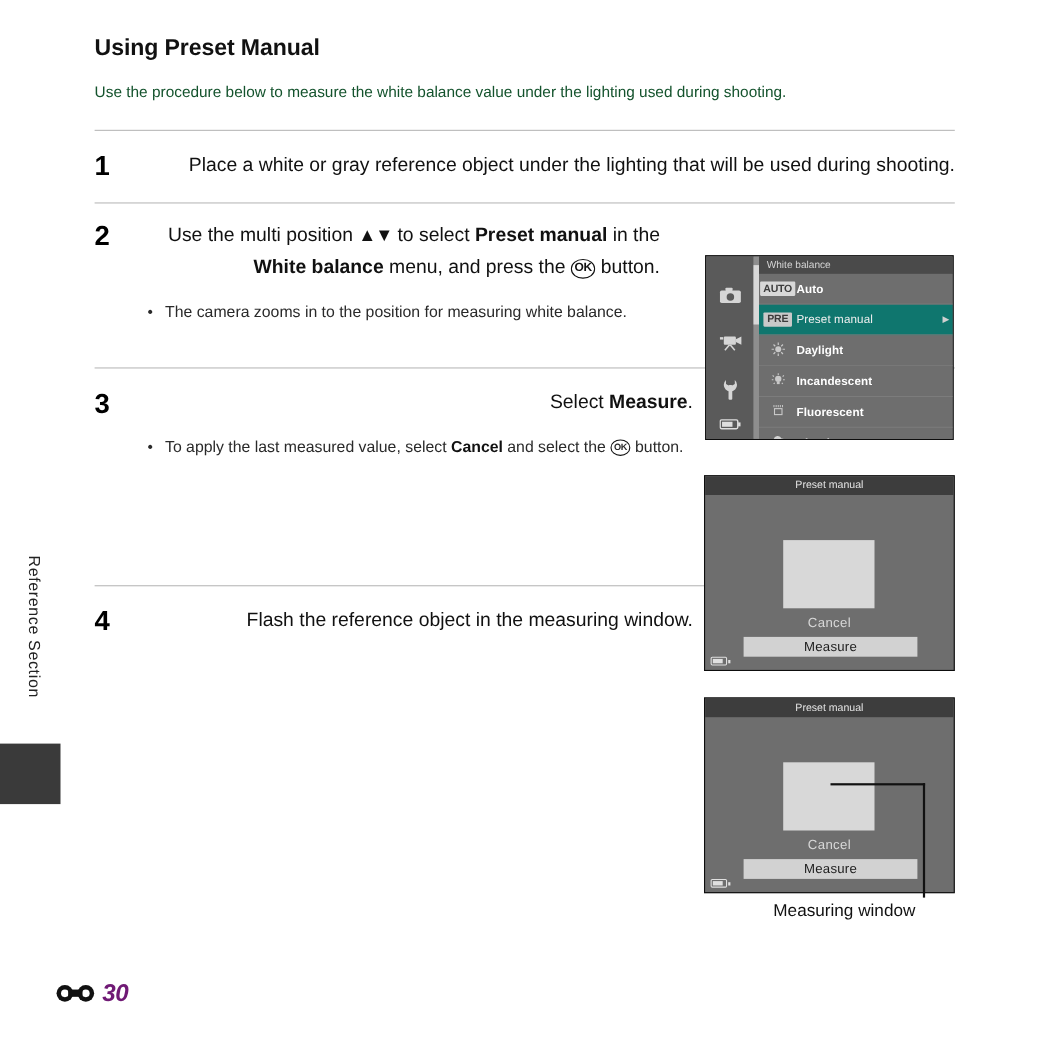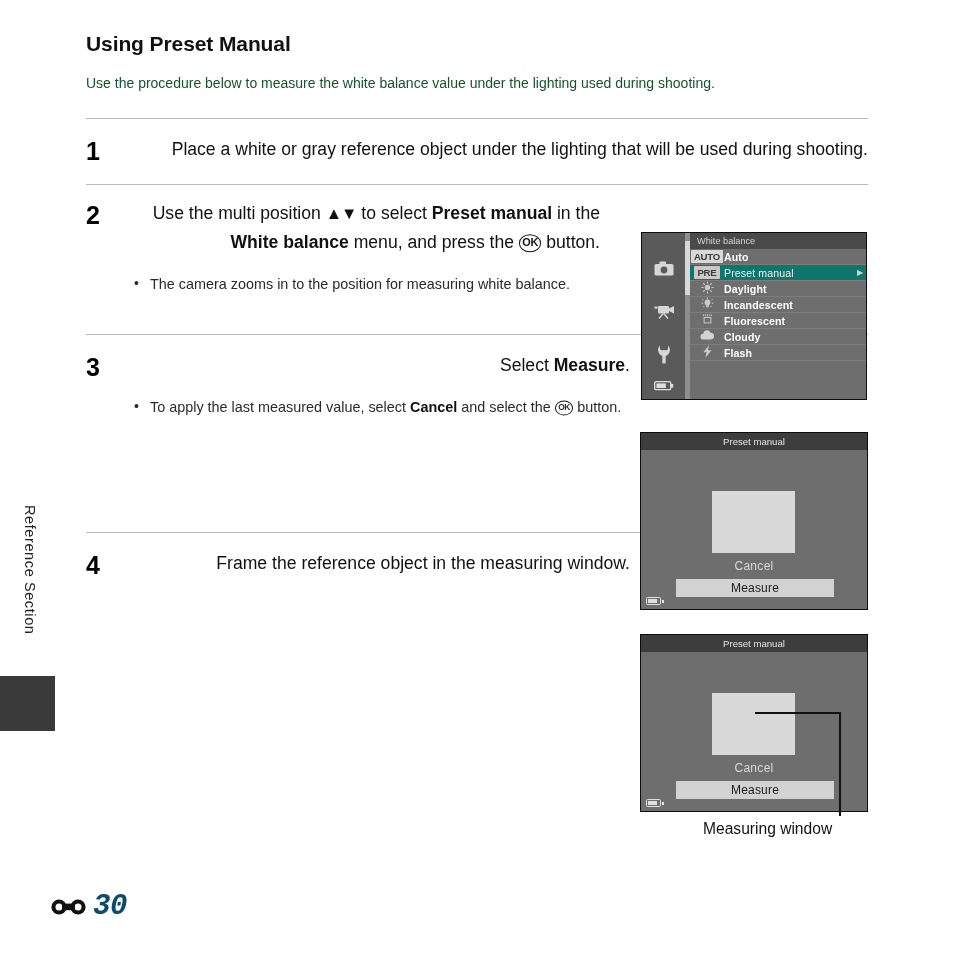--- a/index.html
+++ b/index.html
@@ -194,21 +194,21 @@
     line-height: 16px;
     padding-left: 7px;
   }
   #lcd-wb .wb-list {
     position: absolute;
     left: 48px; top: 16px;
     width: 178px;
   }
   #lcd-wb .wb-row {
     position: relative;
-    height: 16px;
+    height: 28px;
     display: flex;
     align-items: center;
     background: #6e6e6e;
     border-bottom: 1px solid #7c7c7c;
   }
   #lcd-wb .wb-row.sel {
     background: #0f766e;
   }
   #lcd-wb .wb-icon {
     width: 34px;
@@ -358,26 +358,25 @@
     display: flex;
     align-items: center;
     gap: 3px;
   }
   .folio-glyph {
     position: relative;
     width: 40px;
     height: 22px;
   }
   .folio-num {
-    font-size: 29px;
+    font-size: 22px;
     font-style: italic;
     font-weight: bold;
-    color: #0c4a6e;
+    color: #701a75;
     letter-spacing: -0.5px;
-    font-family: Liberation Mono, monospace;
   }
 </style>
 </head>
 <body>
 
 <div id="page">
 
   <div class="side-label">Reference Section</div>
   <div class="side-tab"></div>
 
@@ -426,21 +425,21 @@
       </div>
     </div>
 
     <div style="height:114px"></div>
     <hr class="rule">
 
     <div style="height:16px"></div>
     <div class="step">
       <div class="step-num">4</div>
       <div class="step-body" style="width:500px;flex:0 0 500px;">
-        <div class="step-text"><span>Frame the reference object in the measuring window.</span></div>
+        <div class="step-text"><span>Flash the reference object in the measuring window.</span></div>
       </div>
     </div>
 
   </div>
 
   <div class="lcd" id="lcd-wb">
     <div class="wb-sidebar">
       <div class="side-icon si-cam">
         <svg width="20" height="15" viewBox="0 0 20 15" aria-hidden="true">
           <rect x="0.5" y="3" width="19" height="11.5" rx="1.6" fill="#d6d6d6"></rect>

